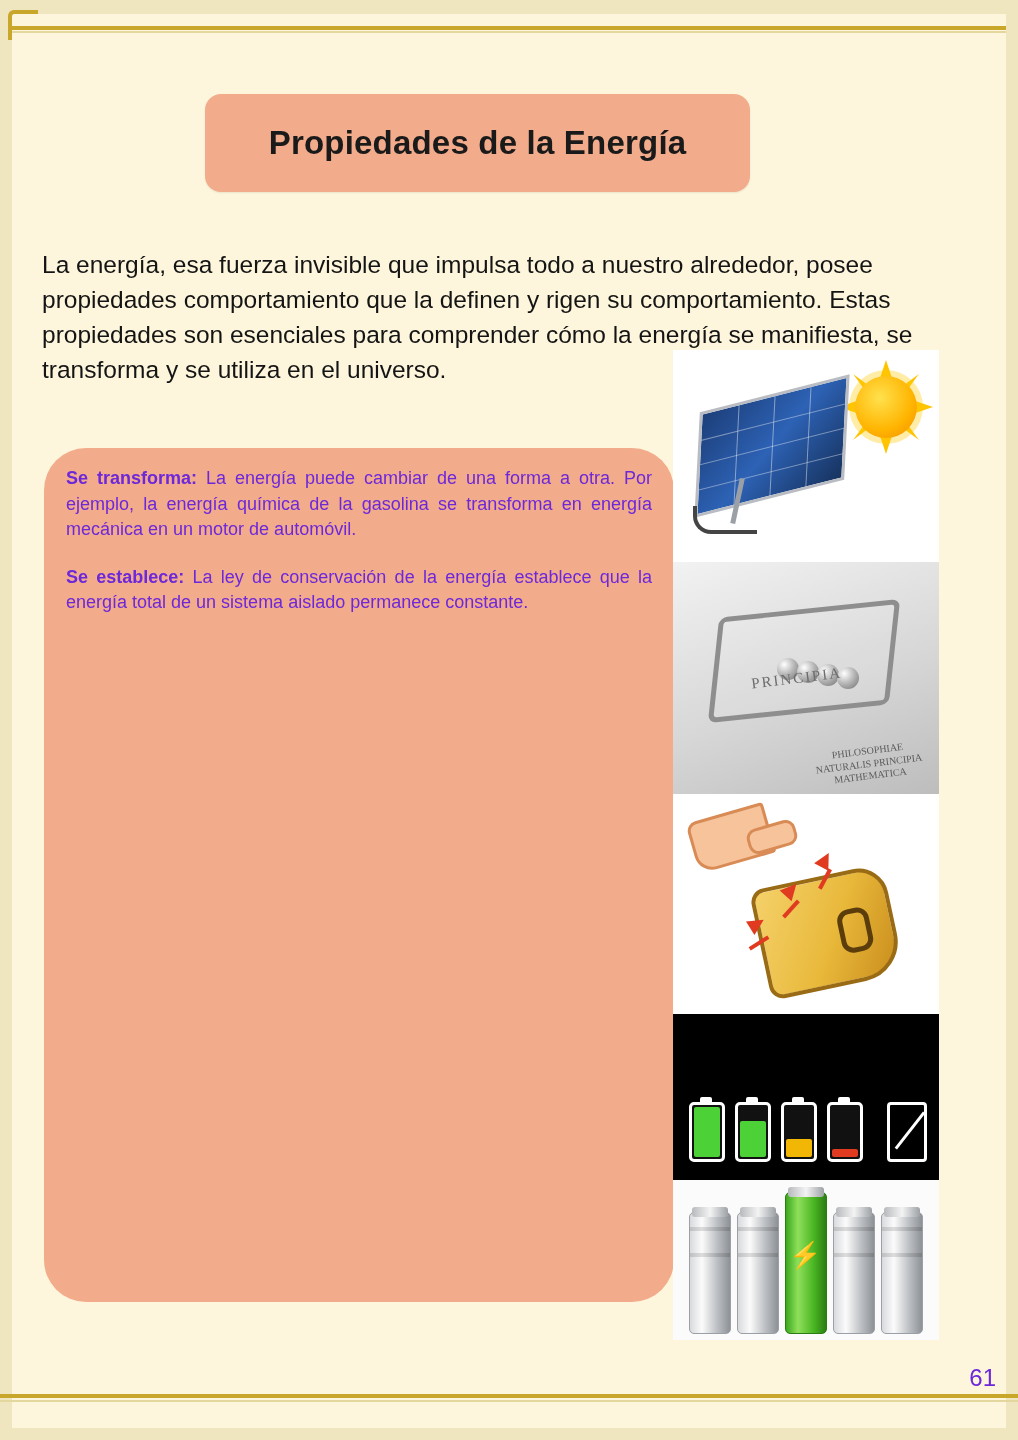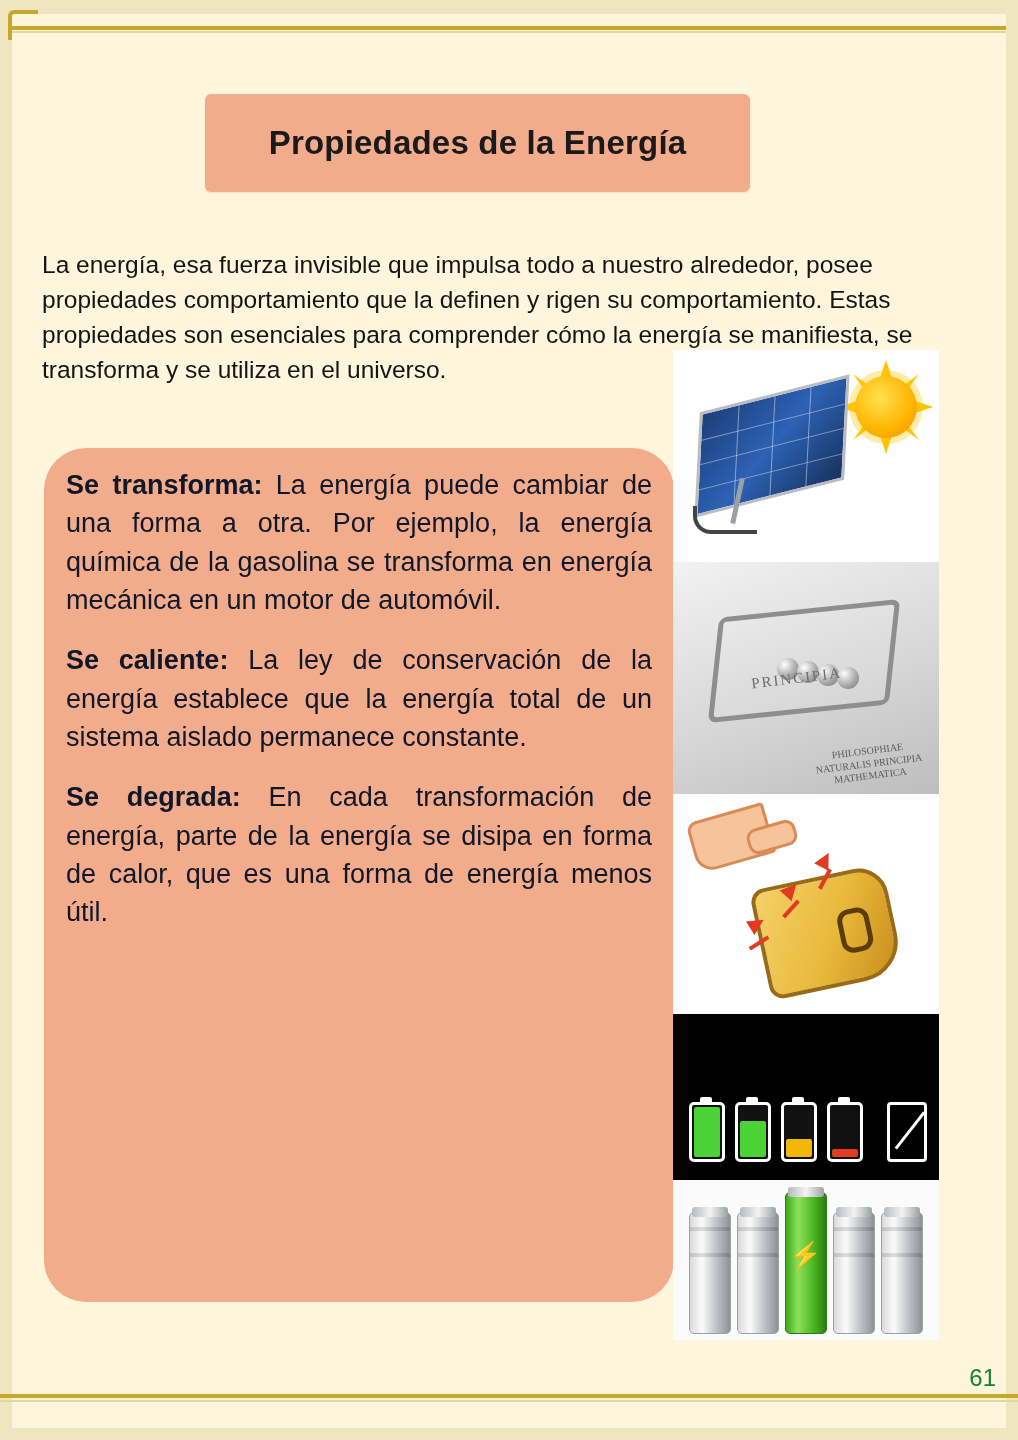--- a/index.html
+++ b/index.html
@@ -79,21 +79,21 @@
   }
 
   
   .title-banner {
     position: absolute;
     left: 205px;
     top: 94px;
     width: 545px;
     height: 98px;
     background: #f3ac8b;
-    border-radius: 6px;
+    border-radius: 16px;
     display: flex;
     align-items: center;
     justify-content: center;
     box-shadow: 0 1px 2px rgba(0,0,0,0.08);
   }
   .title-banner h1 {
     margin: 0;
     font-size: 33px;
     font-weight: bold;
     color: #1a1a1a;
@@ -122,23 +122,23 @@
     height: 854px;
     background: #f3ac8b;
     border-radius: 42px;
     padding: 18px 0 0 0;
     box-sizing: border-box;
   }
   .props-inner {
     padding: 0 22px 0 22px;
   }
   .prop {
-    font-size: 27px;
+    font-size: 18px;
     line-height: 1.42;
-    color: #0f172a;
+    color: #6d28d9;
     text-align: justify;
     text-justify: inter-word;
     margin: 0 0 22px 0;
   }
   .prop:last-child { margin-bottom: 0; }
   .prop b { font-weight: bold; }
 
   
   .img-col {
     position: absolute;
@@ -376,21 +376,21 @@
     height: 4px;
     background: rgba(0,0,0,0.12);
   }
 
   
   .page-number {
     position: absolute;
     right: 22px;
     bottom: 48px;
     font-size: 24px;
-    color: #15803d;
+    color: #6d28d9;
   }
 </style>
 </head>
 <body>
 
 <div class="page">
 
   <div class="border-top-outer"></div>
   <div class="border-top-line"></div>
   <div class="border-top-line2"></div>
@@ -406,24 +406,21 @@
   </div>
 
   <p class="intro">La energía, esa fuerza invisible que impulsa todo a nuestro alrededor, posee propiedades comportamiento que la definen y rigen su comportamiento. Estas propiedades son esenciales para comprender cómo la energía se manifiesta, se transforma y se utiliza en el universo.</p>
 
   <div class="props-panel">
     <div class="props-inner">
       <p class="prop">
         <b>Se transforma:</b><span> La energía puede cambiar de una forma a otra. Por ejemplo, la energía química de la gasolina se transforma en energía mecánica en un motor de automóvil.</span>
       </p>
       <p class="prop">
-        <b>Se caliente:</b><span> La ley de conservación de la energía establece que la energía total de un sistema aislado permanece constante.</span>
-      </p>
-      <p class="prop">
-        <b>Se degrada:</b><span> En cada transformación de energía, parte de la energía se disipa en forma de calor, que es una forma de energía menos útil.</span>
+        <b>Se establece:</b><span> La ley de conservación de la energía establece que la energía total de un sistema aislado permanece constante.</span>
       </p>
     </div>
   </div>
 
   <div class="img-col">
 
     <div class="img-box img-solar">
       <svg class="sun-rays" viewBox="0 0 100 100">
         <g fill="#ffc400">
           <polygon points="50,0 56,18 44,18"></polygon>

